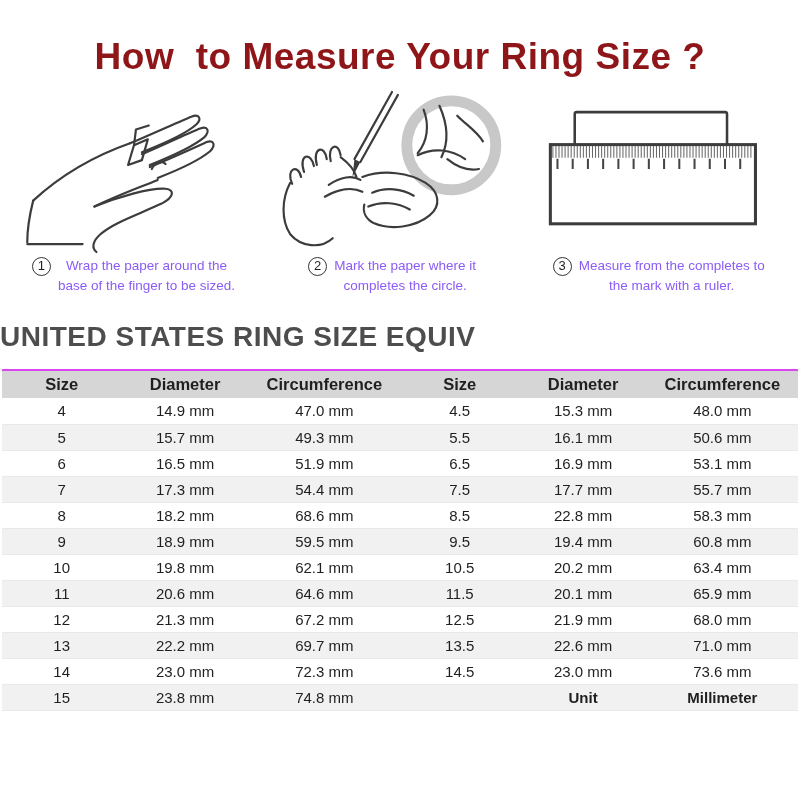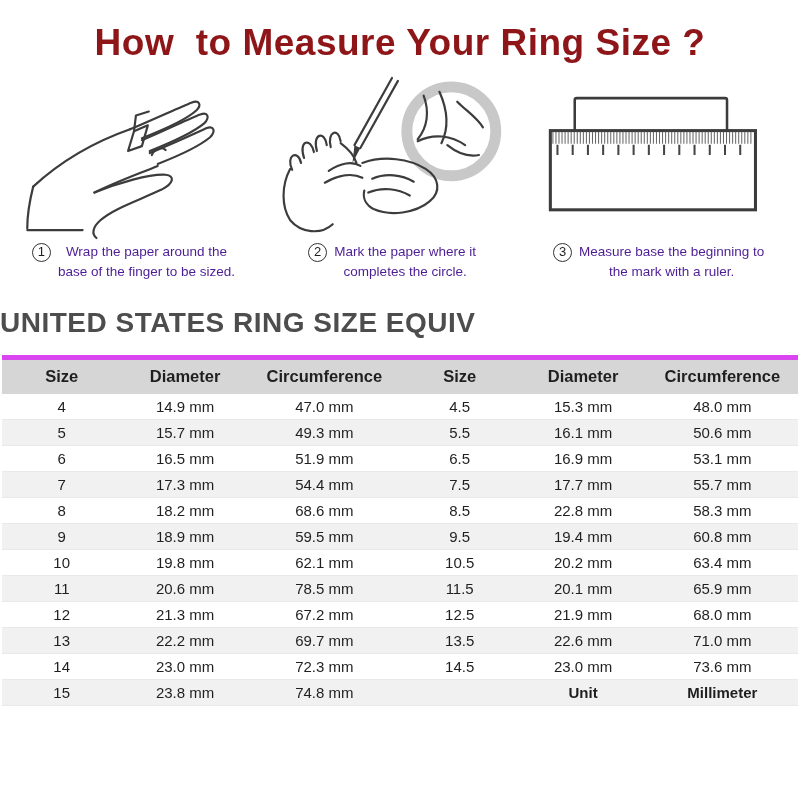--- a/index.html
+++ b/index.html
@@ -1,37 +1,37 @@
 <!DOCTYPE html>
 <html style="--title: #8e1619; --heading: #4d4d4d; --table-header-bg: #d6d6d6; --row-stripe-bg: #f1f1f1; --unit-cell-bg: #e9edd8; --text: #1f1f1f; --line-art: #3c3c3c; --magnifier-ring: #c8c8c8;"><head>
 <meta charset="utf-8">
 <style>
   * { margin:0; padding:0; box-sizing:border-box; }
   html,body { width:800px; height:800px; background:#ffffff; overflow:hidden;
     font-family:"Liberation Sans", sans-serif; color:var(--text,#1f1f1f); }
 
-  .title { text-align:center; margin-top:22px; font-size:37px; font-weight:bold;
+  .title { text-align:center; margin-top:36px; font-size:37px; font-weight:bold;
     color:var(--title,#8e1619); white-space:pre-wrap; letter-spacing:.5px; }
 
   .steps { display:flex; margin-top:8px; padding:0 8px; }
   .step { display:flex; flex-direction:column; align-items:center; }
   .step-1 { width:32%; } .step-2 { width:34%; } .step-3 { width:34%; }
   .illus { height:168px; display:flex; align-items:center; justify-content:center; }
   .caption { display:flex; gap:7px; margin-top:2px; justify-content:center; }
   .num { flex:0 0 auto; width:19px; height:19px; border:1.5px solid #333;
     border-radius:50%; font-size:13px; line-height:16px; text-align:center; margin-top:1px; }
-  .cap-text { font-size:13.5px; line-height:1.45; text-align:center; color:#4c1d95; }
+  .cap-text { font-size:13.5px; line-height:1.45; text-align:center; color:#8b5cf6; }
 
   .table-heading { text-align:left; margin-top:26px; font-size:28px; font-weight:bold;
     color:var(--heading,#4d4d4d); letter-spacing:.5px; }
 
   table.ring-table { width:calc(100% - 4px); margin:16px auto 0; border-collapse:collapse;
     table-layout:fixed; }
-  .ring-table th { background:var(--table-header-bg,#d6d6d6); border-top:5px solid #d946ef;
-    height:36px; font-size:16.5px; font-weight:bold; text-align:center; }
+  .ring-table th { background:var(--table-header-bg,#d6d6d6); border-top:2px solid #d946ef;
+    height:28px; font-size:16.5px; font-weight:bold; text-align:center; }
   .ring-table td { height:26px; font-size:15px; text-align:center;
     border-bottom:1px solid #e9e9e9; }
   .ring-table tr.stripe td { background:var(--row-stripe-bg,#f1f1f1); }
   .ring-table td.unit-cell { background:var(--unit-cell-bg,#e9edd8); font-weight:bold; }
 
   .lineart { fill:none; stroke:var(--line-art,#3c3c3c); stroke-width:2.2;
     stroke-linecap:round; stroke-linejoin:round; }
 </style>
 </head>
 <body>
@@ -99,21 +99,21 @@
       <div class="illus">
         <svg width="234" height="132" viewBox="0 0 230 130">
           <rect x="32" y="8" width="150" height="34" rx="2" fill="#ffffff" stroke="#3c3c3c" stroke-width="2.5"></rect>
           <rect x="8" y="40" width="202" height="78" fill="#ffffff" stroke="#3c3c3c" stroke-width="3"></rect>
           <line x1="10" y1="47" x2="208" y2="47" stroke="#666666" stroke-width="12" stroke-dasharray="1 2"></line>
           <line x1="14" y1="59" x2="206" y2="59" stroke="#444444" stroke-width="10" stroke-dasharray="2 13"></line>
         </svg>
       </div>
       <div class="caption">
         <span class="num">3</span>
-        <span class="cap-text"><span>Measure base the beginning to</span><br><span>the mark with a ruler.</span></span>
+        <span class="cap-text"><span>Measure from the completes to</span><br><span>the mark with a ruler.</span></span>
       </div>
     </div>
 
   </div>
 
   <h2 class="table-heading">UNITED STATES RING SIZE EQUIV</h2>
 
   <table class="ring-table">
     <colgroup>
       <col style="width:15%">
@@ -186,21 +186,21 @@
           <td>10</td>
           <td>19.8 mm</td>
           <td>62.1 mm</td>
           <td>10.5</td>
           <td>20.2 mm</td>
           <td>63.4 mm</td>
         </tr>
         <tr class="stripe">
           <td>11</td>
           <td>20.6 mm</td>
-          <td>78.5 mm</td>
+          <td>64.6 mm</td>
           <td>11.5</td>
           <td>20.1 mm</td>
           <td>65.9 mm</td>
         </tr>
         <tr>
           <td>12</td>
           <td>21.3 mm</td>
           <td>67.2 mm</td>
           <td>12.5</td>
           <td>21.9 mm</td>

